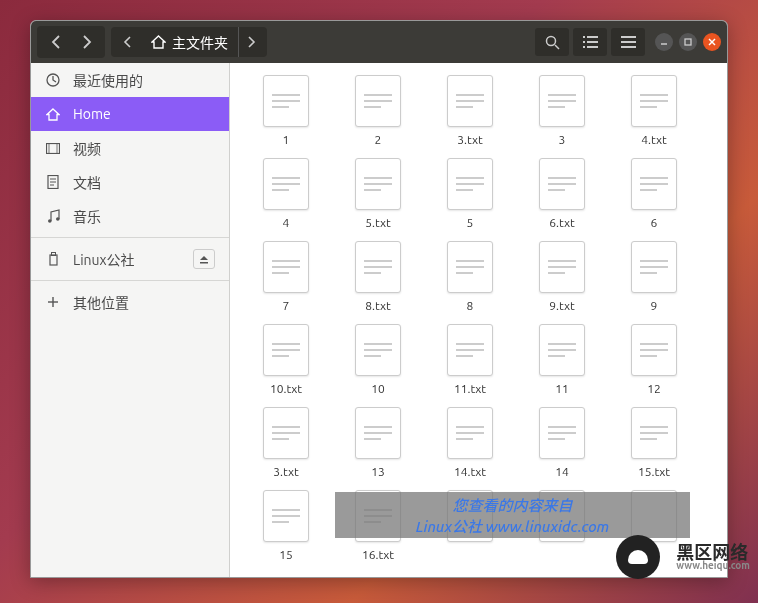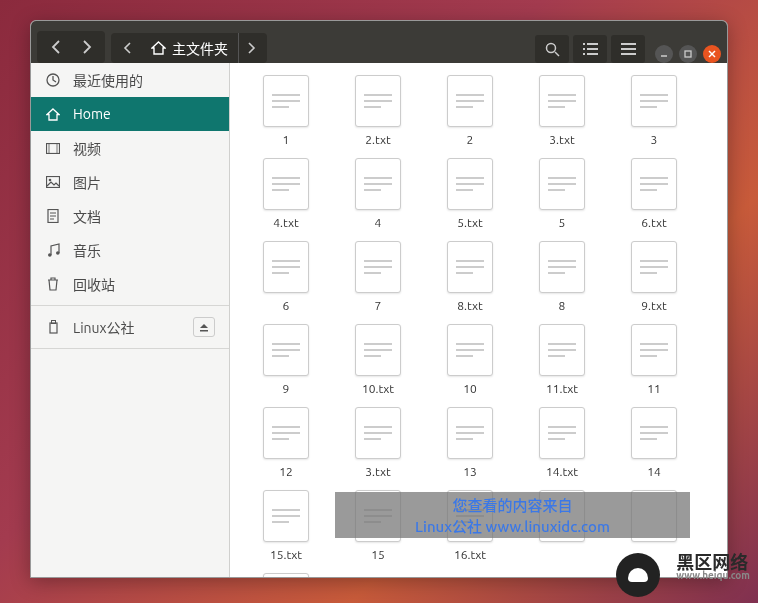--- a/index.html
+++ b/index.html
@@ -1,46 +1,46 @@
 <!DOCTYPE html>
 <html><head>
 <meta charset="utf-8">
 <style>
 * { margin: 0; padding: 0; box-sizing: border-box; font-family: "Ubuntu", "Noto Sans CJK SC", sans-serif; }
 body { width: 758px; height: 603px; background: linear-gradient(135deg, #8B2A3D 0%, #A33B4F 40%, #C85B3A 70%, #803050 100%); overflow: hidden; position: relative; }
 .window { position: absolute; left: 30px; top: 20px; width: 698px; height: 558px; background: #fff; border: 1px solid #999; border-radius: 6px 6px 0 0; overflow: hidden; box-shadow: 0 4px 20px rgba(0,0,0,0.3); }
-.titlebar { height: 42px; background: #3C3B37; display: flex; align-items: flex-end; color: #DDD; padding: 0 6px; }
+.titlebar { height: 42px; background: #3C3B37; display: flex; align-items: center; color: #DDD; padding: 0 6px; }
 .nav-group { display: flex; align-items: center; background: #2F2E2A; border-radius: 4px; padding: 2px; }
 .nav-btn { width: 32px; height: 28px; display: flex; align-items: center; justify-content: center; color: #ccc; border-radius: 3px; }
 .path-area { display: flex; align-items: center; margin-left: 6px; background: #2F2E2A; border-radius: 4px; height: 30px; padding: 0 2px; }
 .path-left { width: 28px; display: flex; align-items: center; justify-content: center; color: #ccc; }
 .path-segment { display: flex; align-items: center; gap: 6px; padding: 0 10px; color: #fff; font-size: 14px; border-right: 1px solid #555; height: 100%; }
 .path-chevron { width: 26px; display: flex; align-items: center; justify-content: center; color: #ccc; }
 .spacer { flex: 1; }
 .tool-btn { width: 34px; height: 28px; background: #2F2E2A; border-radius: 3px; margin-left: 4px; display: flex; align-items: center; justify-content: center; color: #ccc; }
 .window-controls { display: flex; gap: 6px; margin-left: 10px; }
 .win-ctrl { width: 18px; height: 18px; border-radius: 50%; display: flex; align-items: center; justify-content: center; font-size: 10px; }
 .win-min, .win-max { background: #555; color: #ccc; }
 .win-close { background: #E95420; color: #fff; }
 .body-area { display: flex; height: calc(100% - 42px); }
 .sidebar { width: 199px; background: #F5F5F4; border-right: 1px solid #D0D0CE; display: flex; flex-direction: column; font-size: 14px; color: #4A4A4A; }
 .sb-item { display: flex; align-items: center; gap: 12px; height: 34px; padding: 0 14px; }
-.sb-item.active { background: #0f766e; color: #fff; }
+.sb-item.active { background: #8b5cf6; color: #fff; }
 .sb-item .ic { width: 16px; display: flex; align-items: center; justify-content: center; flex-shrink: 0; }
 .sb-eject { margin-left: auto; width: 22px; height: 20px; border: 1px solid #ccc; border-radius: 3px; display: flex; align-items: center; justify-content: center; font-size: 10px; }
 .sb-sep { height: 1px; background: #D6D6D4; margin: 4px 0; }
 .content { flex: 1; background: #fff; overflow-y: auto; padding: 12px 10px; }
 .grid { display: flex; flex-wrap: wrap; }
 .file { width: 92px; display: flex; flex-direction: column; align-items: center; margin-bottom: 12px; }
 .file-icon { width: 46px; height: 52px; border: 1px solid #ccc; border-radius: 3px; background: #fff; display: flex; flex-direction: column; justify-content: center; align-items: flex-start; padding: 10px 8px; gap: 4px; box-shadow: 0 1px 2px rgba(0,0,0,0.1); }
 .file-icon .line { height: 2px; background: #ccc; width: 100%; }
 .file-icon .line.s { width: 60%; }
 .file-label { font-size: 12px; color: #333; margin-top: 6px; text-align: center; }
-.watermark1 { position: absolute; left: 335px; top: 492px; width: 355px; height: 46px; background: rgba(120,120,120,0.75); color: #3B78E7; display: flex; flex-direction: column; align-items: center; justify-content: center; font-size: 15px; font-weight: 500; }
-.watermark2 { position: absolute; right: 8px; bottom: 6px; display: flex; gap: 16px; color: #333; }
+.watermark1 { position: absolute; left: 335px; top: 492px; width: 355px; height: 46px; background: rgba(120,120,120,0.75); color: #3B78E7; display: flex; flex-direction: column; align-items: center; justify-content: center; font-size: 15px; font-weight: 500; font-style: italic; }
+.watermark2 { position: absolute; right: 8px; bottom: 24px; display: flex; align-items: center; gap: 16px; color: #333; }
 .mushroom { width: 44px; height: 44px; background: #222; border-radius: 50%; display: flex; align-items: center; justify-content: center; }
 .mushroom::before { content: ""; width: 20px; height: 14px; background: #fff; border-radius: 10px 10px 4px 4px; }
 .wm2-text { display: flex; flex-direction: column; font-size: 18px; font-weight: 700; color: #2A2A2A; line-height: 1; }
 .wm2-sub { font-size: 10px; color: #888; font-weight: 700; }
 svg { display: block; }
 </style>
 </head>
 <body>
 
 <div class="window">
@@ -145,93 +145,76 @@
             <svg width="14" height="11" viewBox="0 0 14 11">
               <rect x="0.5" y="0.5" width="13" height="10" stroke="#555" stroke-width="1.2" fill="none"></rect>
               <rect x="0.5" y="0.5" width="2.5" height="10" stroke="#555" stroke-width="0.8" fill="none"></rect>
               <rect x="11" y="0.5" width="2.5" height="10" stroke="#555" stroke-width="0.8" fill="none"></rect>
             </svg>
           </span>
         <span>视频</span>
       </div>
       <div class="sb-item">
         <span class="ic">
-            <svg width="14" height="12" viewBox="0 0 14 12">
-              <rect x="0.5" y="0.5" width="13" height="11" stroke="#555" stroke-width="1.2" fill="none"></rect>
-              <circle cx="4" cy="4" r="1.3" fill="#555"></circle>
-              <path d="M1 10 L5 6 L8 9 L10 7 L13 10" stroke="#555" stroke-width="1.2" fill="none"></path>
-            </svg>
-          </span>
-        <span>图片</span>
-      </div>
-      <div class="sb-item">
-        <span class="ic">
             <svg width="12" height="14" viewBox="0 0 12 14">
               <rect x="1" y="0.5" width="10" height="13" stroke="#555" stroke-width="1.2" fill="none"></rect>
               <line x1="3" y1="4" x2="9" y2="4" stroke="#555"></line>
               <line x1="3" y1="7" x2="9" y2="7" stroke="#555"></line>
               <line x1="3" y1="10" x2="7" y2="10" stroke="#555"></line>
             </svg>
           </span>
         <span>文档</span>
       </div>
       <div class="sb-item">
         <span class="ic">
             <svg width="13" height="14" viewBox="0 0 13 14">
               <path d="M4 12 L4 3 L12 1 L12 10" stroke="#555" stroke-width="1.2" fill="none"></path>
               <circle cx="2.8" cy="12" r="1.8" fill="#555"></circle>
               <circle cx="10.8" cy="10" r="1.8" fill="#555"></circle>
             </svg>
           </span>
         <span>音乐</span>
       </div>
-      <div class="sb-item">
-        <span class="ic">
-            <svg width="12" height="14" viewBox="0 0 12 14">
-              <path d="M1 3 L11 3 M2 3 L3 13 L9 13 L10 3 M4 1 L8 1 L8 3 L4 3 Z" stroke="#555" stroke-width="1.2" fill="none"></path>
-            </svg>
-          </span>
-        <span>回收站</span>
-      </div>
       <div class="sb-sep"></div>
       <div class="sb-item">
         <span class="ic">
             <svg width="11" height="14" viewBox="0 0 11 14">
               <rect x="2" y="3" width="7" height="10" stroke="#555" stroke-width="1.2" fill="none"></rect>
               <rect x="3.5" y="0.5" width="4" height="3" stroke="#555" stroke-width="1" fill="none"></rect>
             </svg>
           </span>
         <span>Linux公社</span>
         <span class="sb-eject">
           <svg width="10" height="9" viewBox="0 0 10 9">
               <path d="M5 1 L9 5 L1 5 Z" fill="#555"></path>
               <rect x="1" y="7" width="8" height="1.5" fill="#555"></rect>
             </svg>
         </span>
       </div>
       <div class="sb-sep"></div>
+      <div class="sb-item">
+        <span class="ic">
+            <svg width="12" height="12" viewBox="0 0 12 12">
+              <line x1="6" y1="1" x2="6" y2="11" stroke="#555" stroke-width="1.4"></line>
+              <line x1="1" y1="6" x2="11" y2="6" stroke="#555" stroke-width="1.4"></line>
+            </svg>
+          </span>
+        <span>其他位置</span>
+      </div>
     </div>
 
     <div class="content">
       <div class="grid" id="file-grid">
           <div class="file">
             <div class="file-icon">
               <div class="line"></div>
               <div class="line"></div>
               <div class="line s"></div>
             </div>
             <div class="file-label">1</div>
-          </div>
-          <div class="file">
-            <div class="file-icon">
-              <div class="line"></div>
-              <div class="line"></div>
-              <div class="line s"></div>
-            </div>
-            <div class="file-label">2.txt</div>
           </div>
           <div class="file">
             <div class="file-icon">
               <div class="line"></div>
               <div class="line"></div>
               <div class="line s"></div>
             </div>
             <div class="file-label">2</div>
           </div>
           <div class="file">

